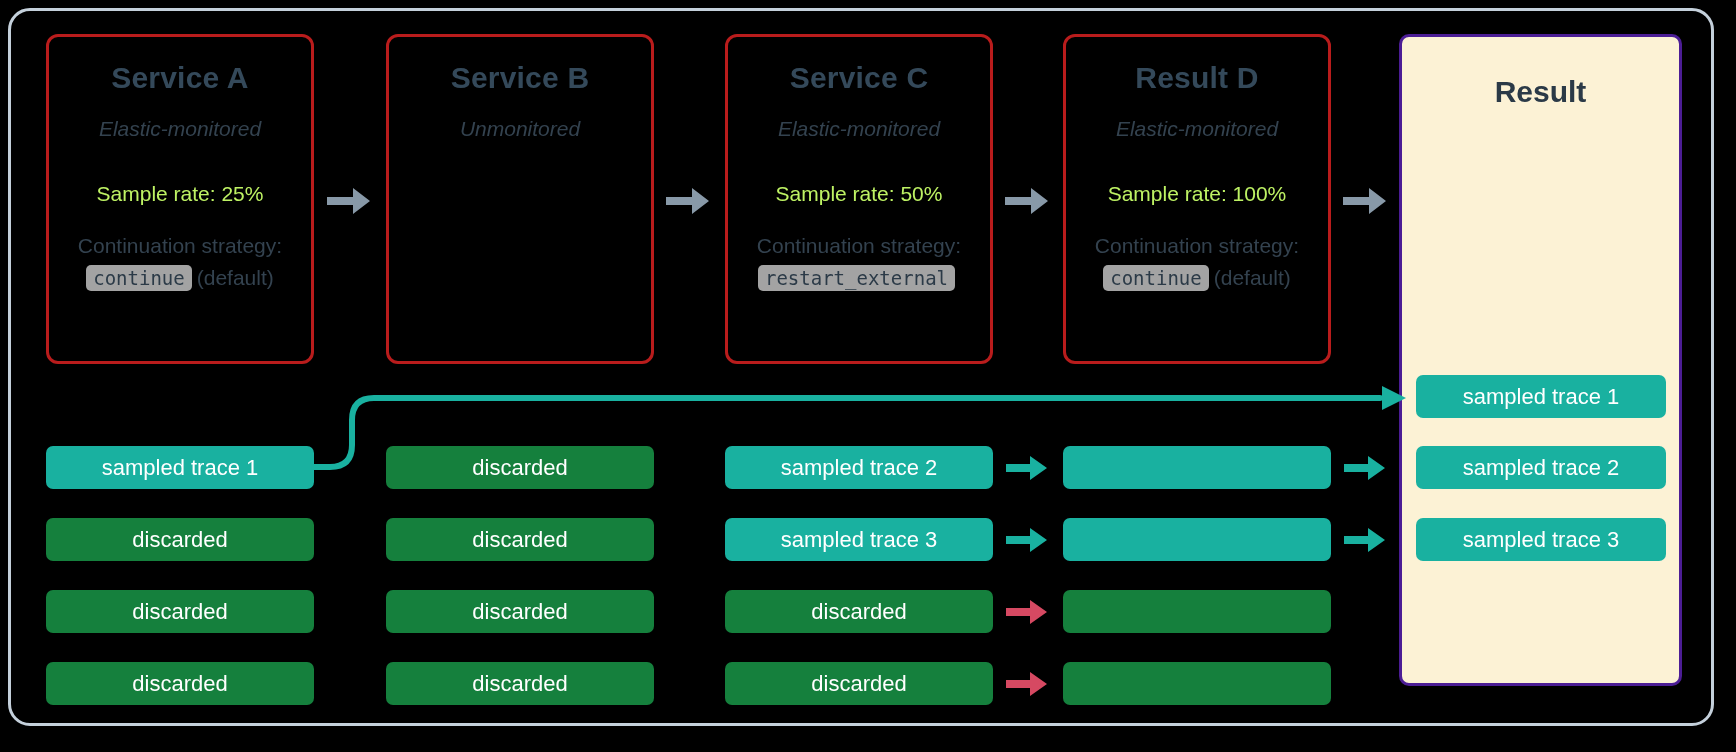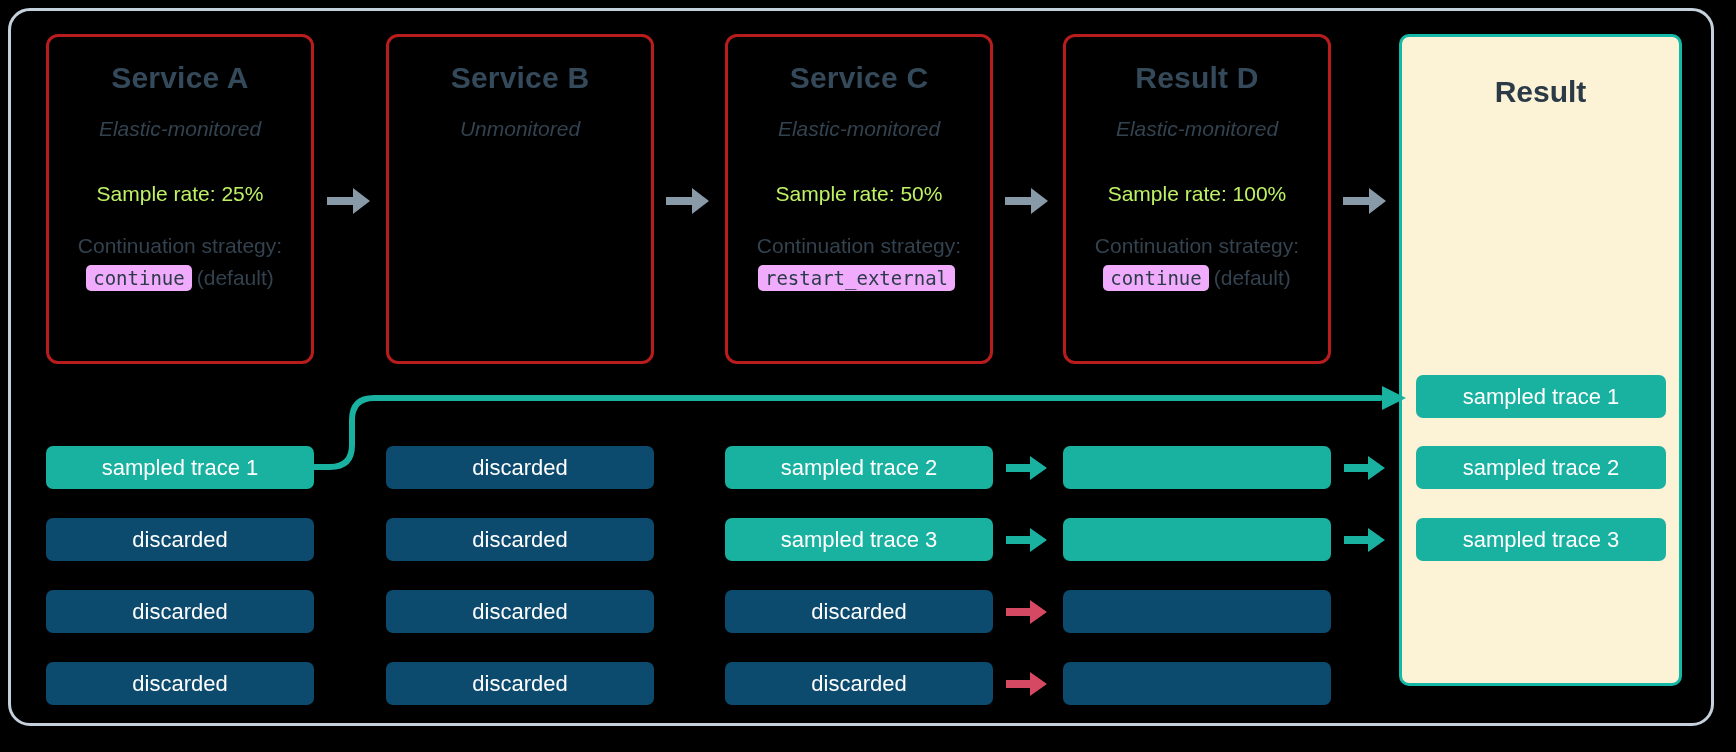--- a/index.html
+++ b/index.html
@@ -81,21 +81,21 @@
   }
   .svc-strategy-row {
     margin-top: 4px;
     font-size: 21px;
     color: #33424F;
     line-height: 1.3;
     white-space: nowrap;
   }
   .code-badge {
     font-family: "DejaVu Sans Mono", "Liberation Mono", monospace;
-    background: #f0abfc;
+    background: #a3a3a3;
     color: #2B3A47;
     border-radius: 5px;
     padding: 2px 7px;
     font-size: 19px;
   }
   .strat-note {
     color: #33424F;
     margin-left: 5px;
     font-size: 21px;
   }
@@ -113,21 +113,21 @@
   .gray-arrow.g3 { left: 1343px; }
 
   
   #result-panel {
     position: absolute;
     left: 1399px;
     top: 34px;
     width: 283px;
     height: 652px;
     background: #FCF2D5;
-    border: 3px solid #14b8a6;
+    border: 3px solid #4c1d95;
     border-radius: 10px;
     box-sizing: border-box;
   }
   #result-title {
     text-align: center;
     font-size: 30px;
     font-weight: bold;
     color: #2B3A47;
     margin-top: 38px;
   }
@@ -140,21 +140,21 @@
     border-radius: 7px;
     box-sizing: border-box;
     color: #FFFFFF;
     font-size: 22px;
     line-height: 43px;
     text-align: center;
     white-space: nowrap;
     overflow: hidden;
   }
   .tbox.sampled   { background: #19B1A0; }
-  .tbox.discarded { background: #0c4a6e; }
+  .tbox.discarded { background: #15803d; }
 
   
   .rbox {
     position: absolute;
     left: 1416px;
     width: 250px;
     height: 43px;
     border-radius: 7px;
     box-sizing: border-box;
     background: #19B1A0;

